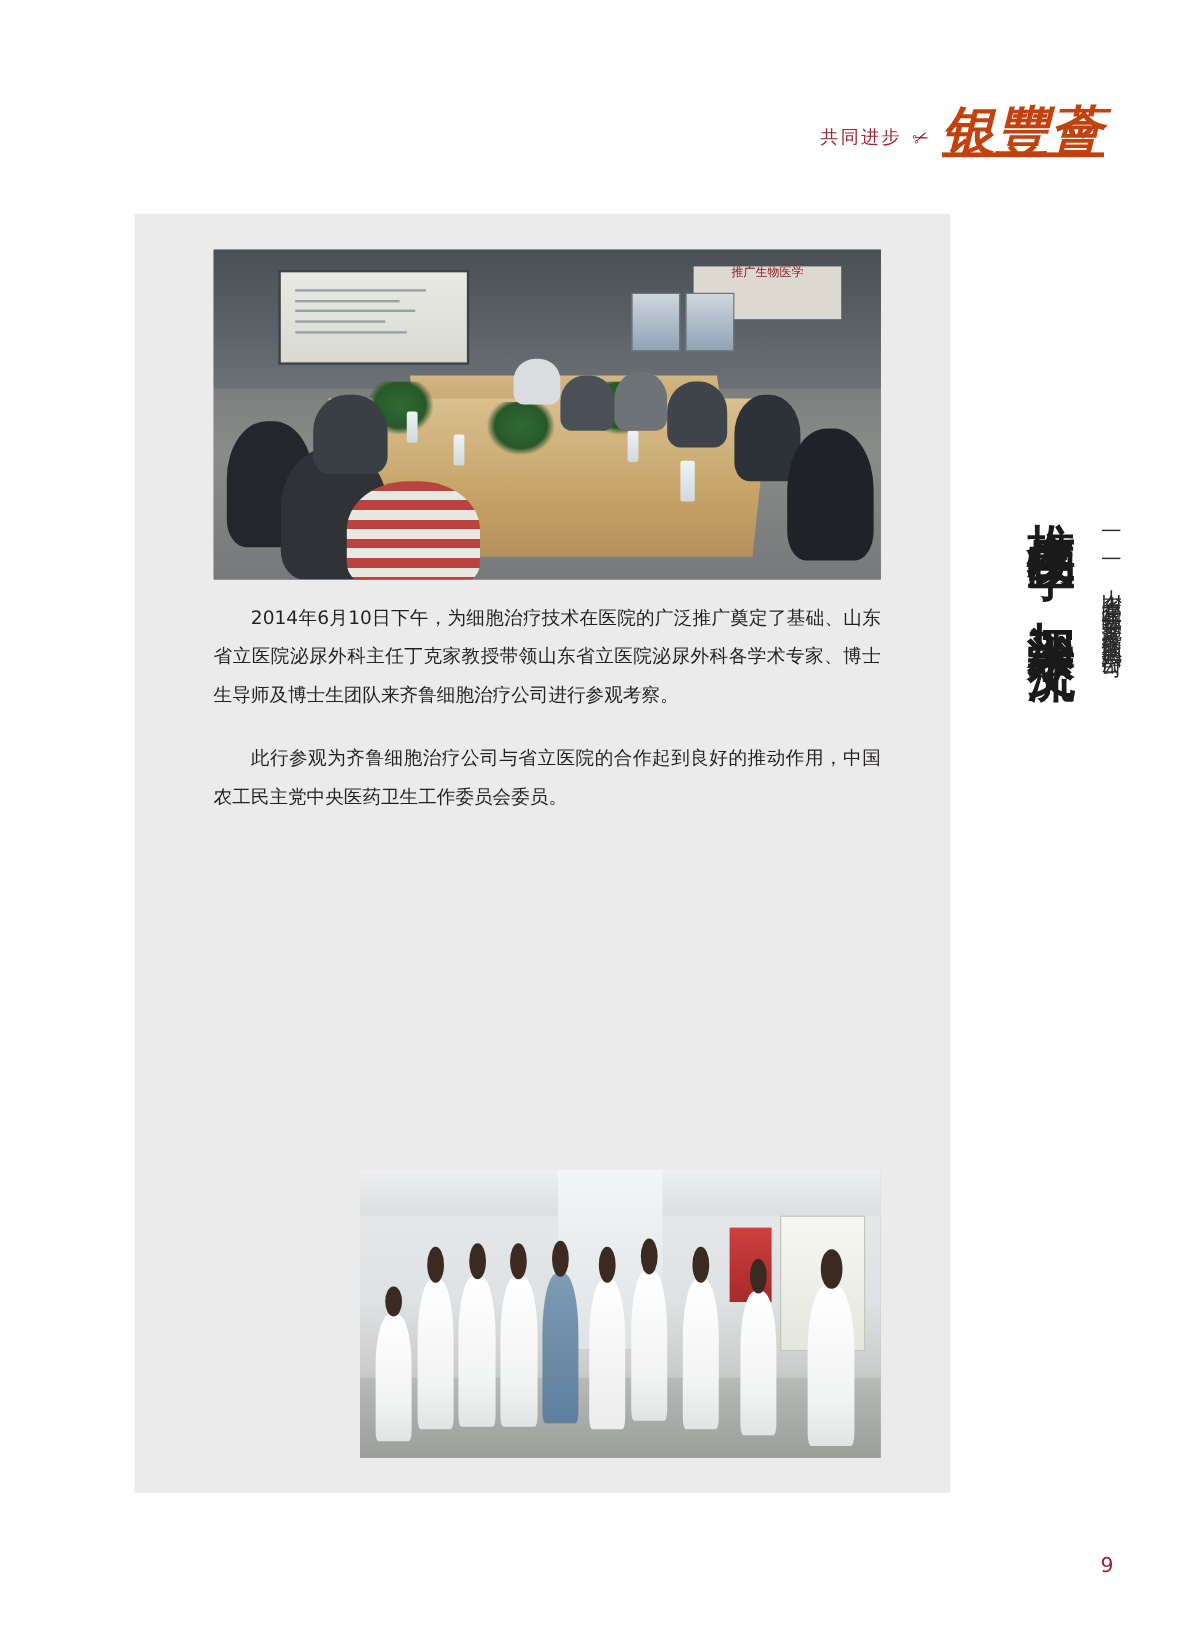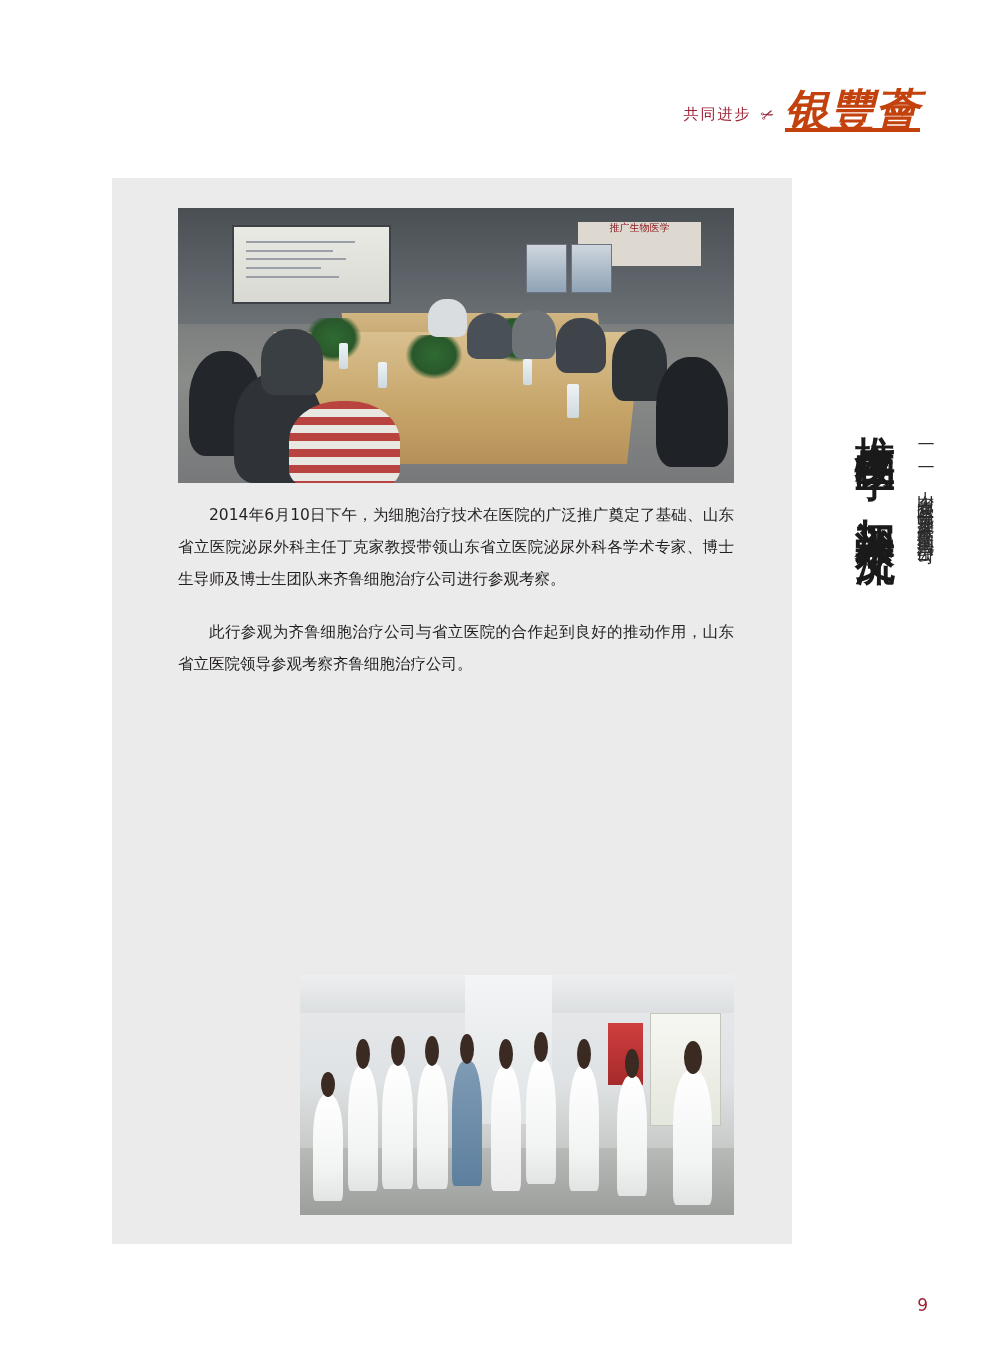--- a/index.html
+++ b/index.html
@@ -268,21 +268,21 @@
     <div class="person" style="left:52%; top:38%; width:8%; height:17%; background:#4a5057;"></div>
     <div class="person" style="left:60%; top:37%; width:8%; height:18%; background:#6e7378;"></div>
     <div class="person" style="left:68%; top:40%; width:9%; height:20%; background:#3e444a;"></div>
     <div class="person" style="left:78%; top:44%; width:10%; height:26%; background:#2d3237;"></div>
     <div class="person" style="left:86%; top:54%; width:13%; height:40%; background:#1f2327;"></div>
   </div>
 </div>
 
 <div class="article">
   <p>2014年6月10日下午，为细胞治疗技术在医院的广泛推广奠定了基础、山东省立医院泌尿外科主任丁克家教授带领山东省立医院泌尿外科各学术专家、博士生导师及博士生团队来齐鲁细胞治疗公司进行参观考察。</p>
-  <p>此行参观为齐鲁细胞治疗公司与省立医院的合作起到良好的推动作用，山东省立医院领导参观考察齐鲁细胞治疗公司。</p>
+  <p>此行参观为齐鲁细胞治疗公司与省立医院的合作起到良好的推动作用，中国农工民主党中央医药卫生工作委员会委员。</p>
 </div>
 
 <div class="photo-bottom">
   <div class="clinic-scene">
     <div class="ceiling"></div>
     <div class="corridor"></div>
     <div class="board"></div>
     <div class="board2"></div>
     <div class="floor"></div>
 

